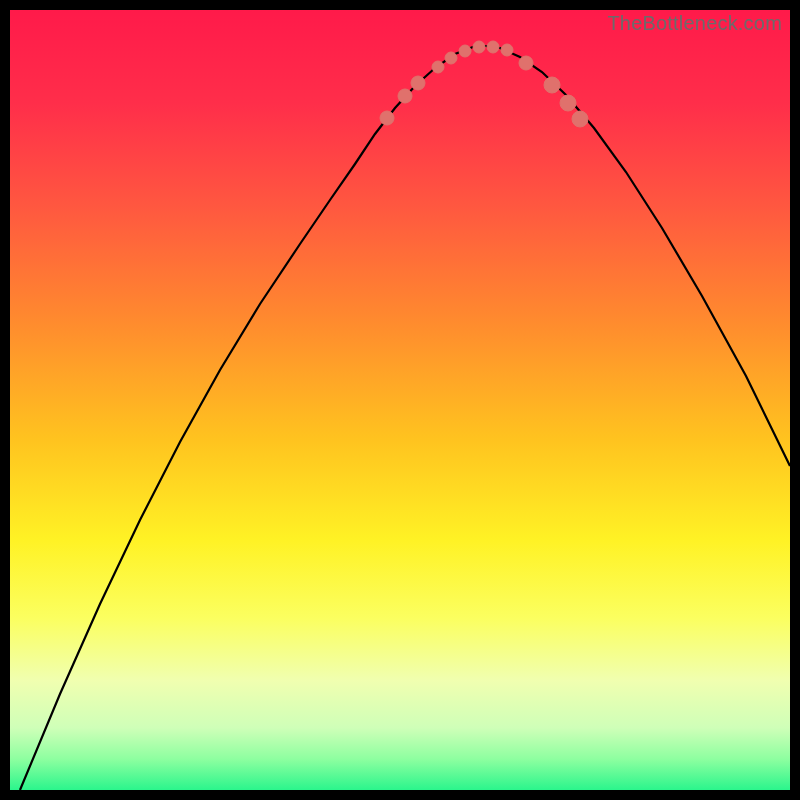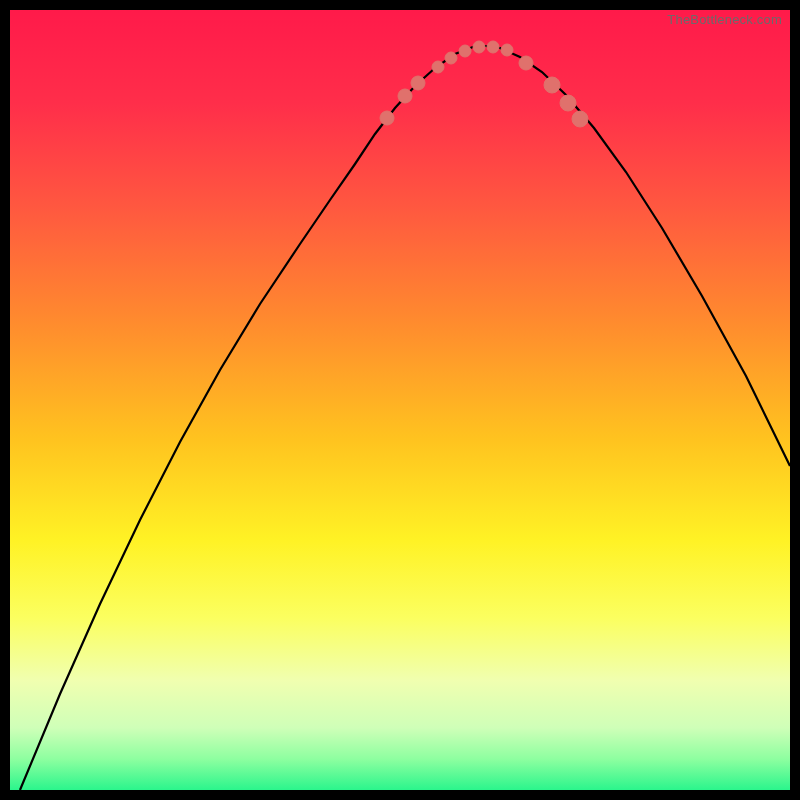--- a/index.html
+++ b/index.html
@@ -24,21 +24,21 @@
     left: 0;
     top: 0;
     width: 780px;
     height: 780px;
   }
   .watermark {
     position: absolute;
     top: 2px;
     right: 8px;
     color: #6b6b6b;
-    font-size: 13px;
+    font-size: 20px;
     font-weight: 500;
     letter-spacing: 0.2px;
     z-index: 5;
   }
   svg.plot {
     position: absolute;
     left: 0;
     top: 0;
     width: 780px;
     height: 780px;

